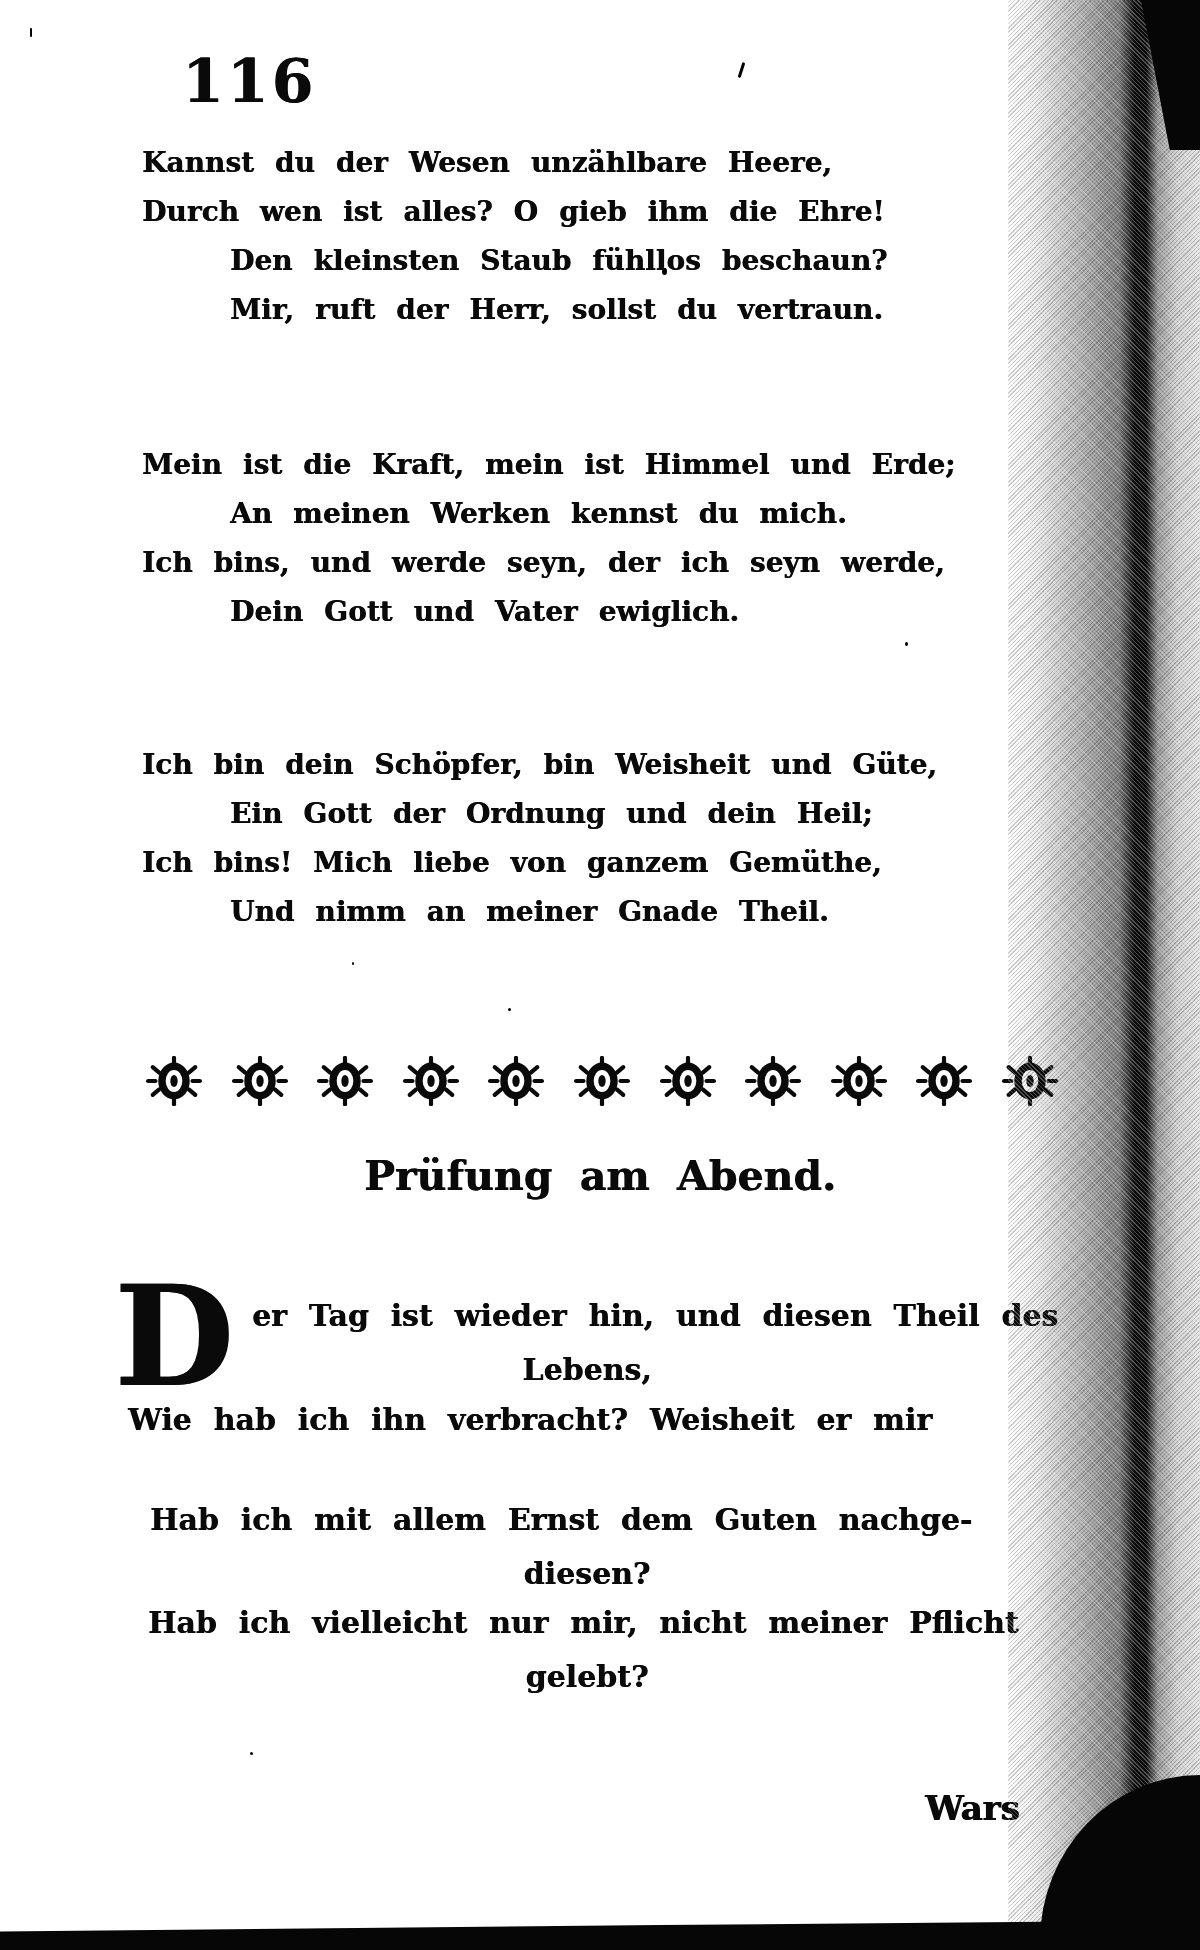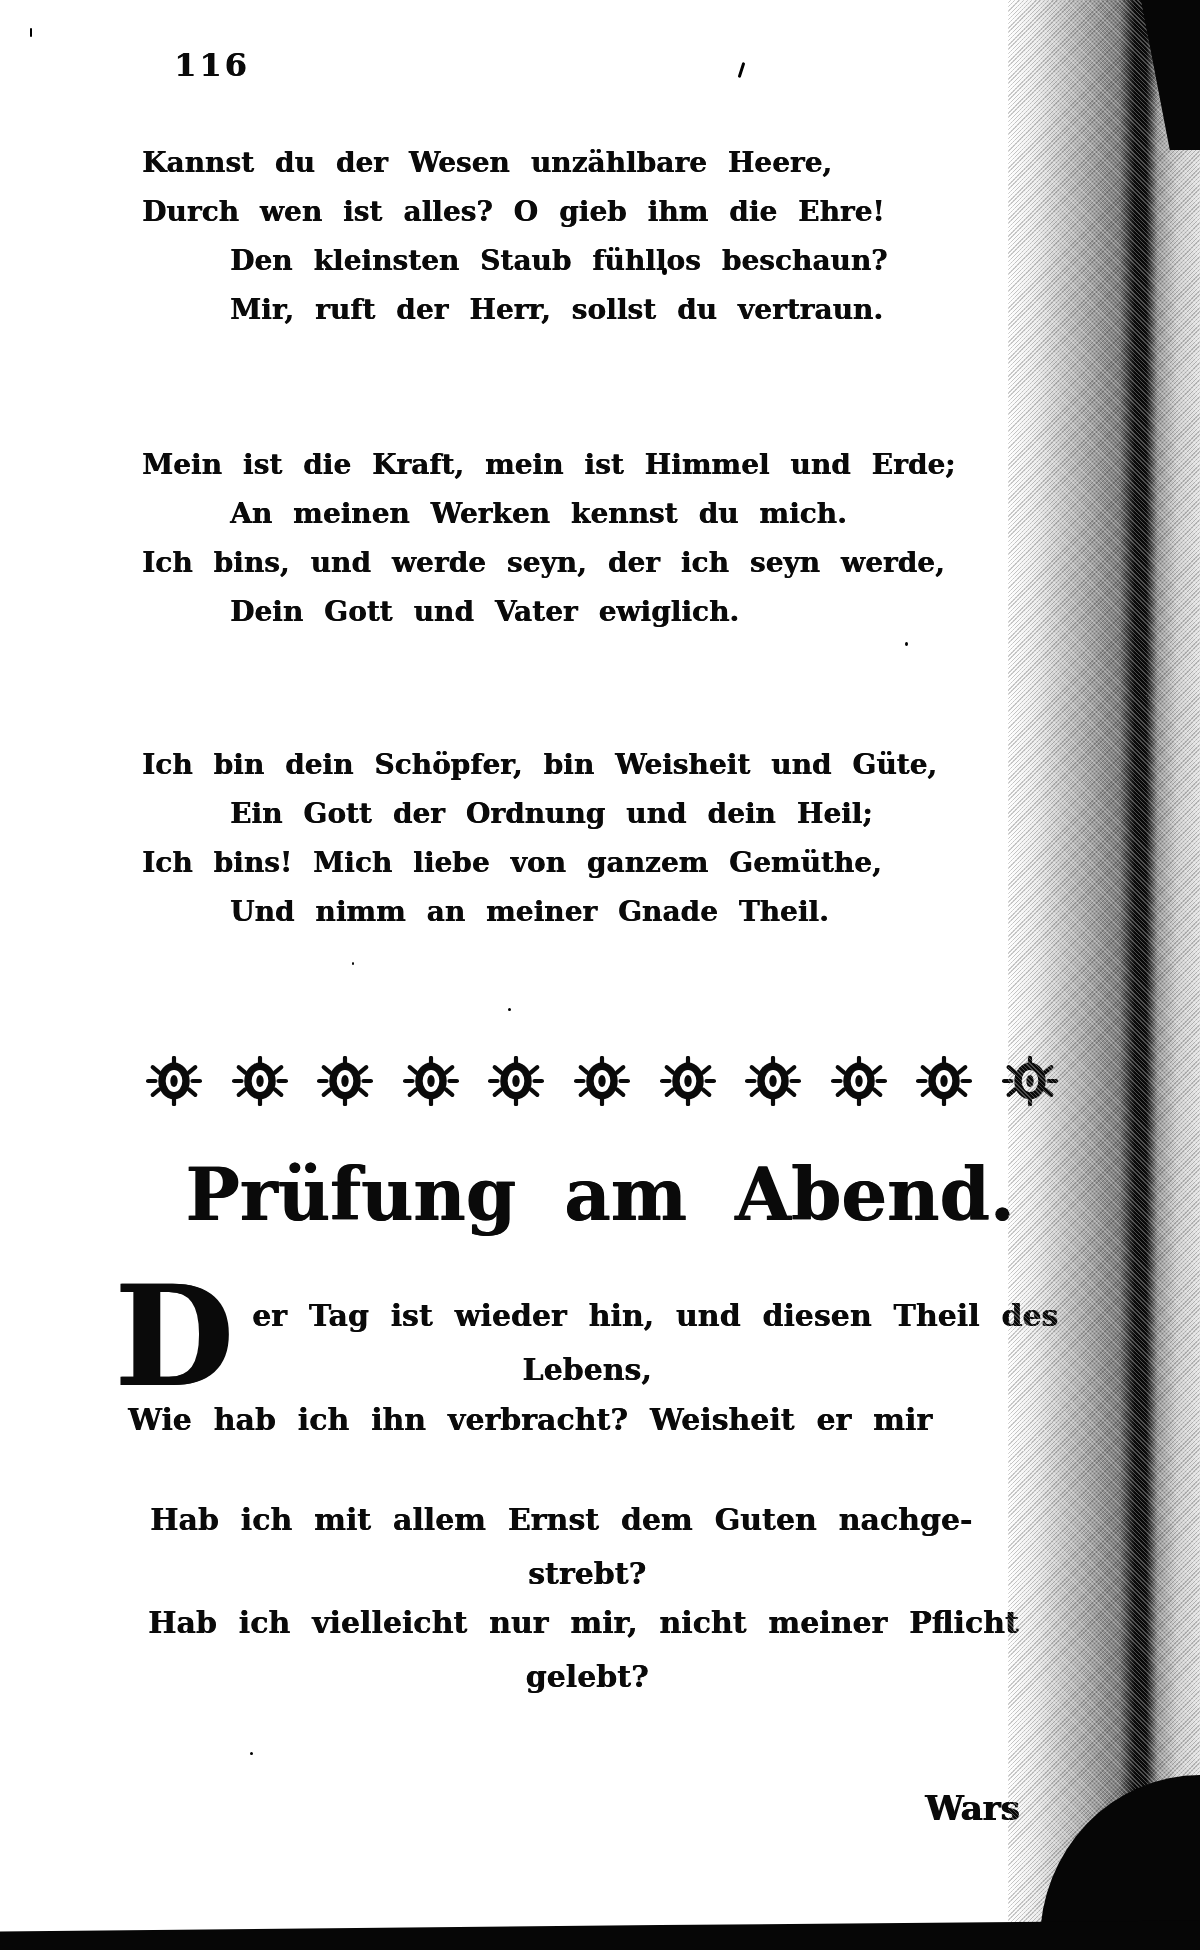--- a/index.html
+++ b/index.html
@@ -7,22 +7,22 @@
     position:relative;
     width:1200px; height:1950px;
     margin:0 auto;
     background:#ffffff;
     overflow:hidden;
     font-family:"DejaVu Serif","Liberation Serif",serif;
     color:#0a0a0a;
   }
 
   .pagenum {
-    position:absolute; left:174px; top:46px;
-    font-size:32px; font-weight:700; letter-spacing:3px;
+    position:absolute; left:182px; top:46px;
+    font-size:60px; font-weight:700; letter-spacing:3px;
     text-shadow:0.5px 0 0 currentColor;
     text-align:right;
   }
 
   .stanza { position:absolute; left:142px; width:920px; }
   .s1 { top:146px; }
   .s2 { top:448px; }
   .s3 { top:748px; }
 
   .line {
@@ -33,21 +33,21 @@
   .indent { padding-left:88px; }
 
   .ornament-row {
     position:absolute; left:146px; top:1056px; width:912px;
     display:flex; justify-content:space-between; align-items:center;
   }
   .rosette { display:inline-block; line-height:0; }
 
   .heading {
     position:absolute; left:140px; top:1152px; width:920px;
-    text-align:center; font-size:72px; font-weight:700;
+    text-align:center; font-size:41px; font-weight:700;
     word-spacing:0.32em; white-space:nowrap;
     text-shadow:0.7px 0 0 currentColor;
   }
 
   .dropcap {
     position:absolute; left:114px; top:1268px;
     font-size:138px; line-height:1; font-weight:700;
     text-shadow:1px 0 0 currentColor;
   }
 
@@ -348,21 +348,21 @@
   </div>
 
   <div class="heading">Prüfung am Abend.</div>
 
   <div class="dropcap">D</div>
 
   <div class="p2line l1">er Tag ist wieder hin, und diesen Theil des</div>
   <div class="p2line p2center l2">Lebens,</div>
   <div class="p2line l3">Wie hab ich ihn verbracht? Weisheit er mir</div>
   <div class="p2line l5">Hab ich mit allem Ernst dem Guten nachge-</div>
-  <div class="p2line p2center l6">strebt?</div>
+  <div class="p2line p2center l6">diesen?</div>
   <div class="p2line l7">Hab ich vielleicht nur mir, nicht meiner Pflicht</div>
   <div class="p2line p2center l8">gelebt?</div>
 
   <div class="catchword">Wars</div>
 
   <div class="gutter"></div>
   <div class="corner-tr"></div>
   <div class="corner-br"></div>
   <div class="bottom-band"></div>
 

